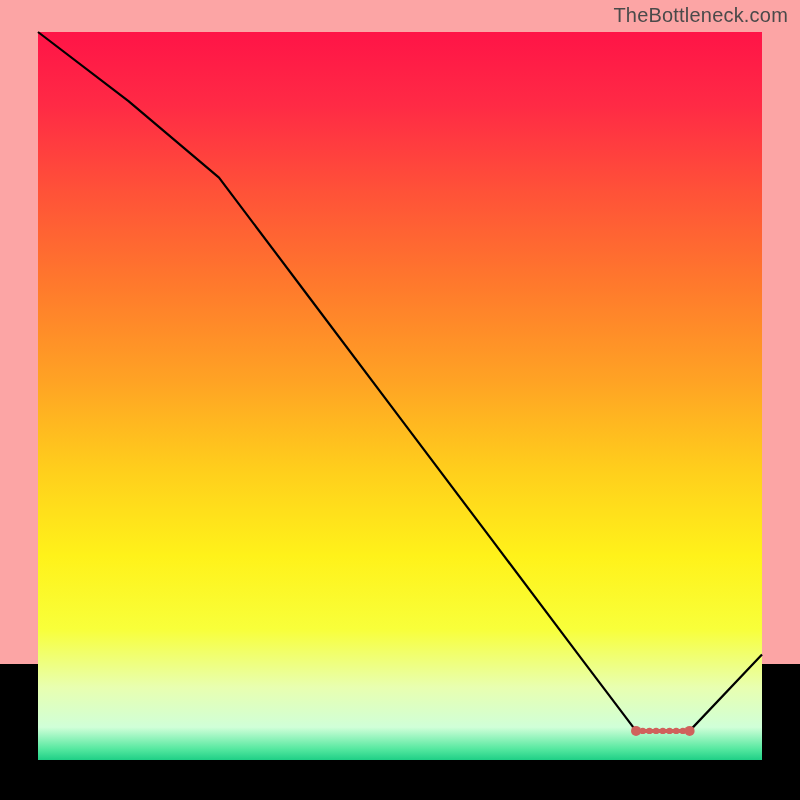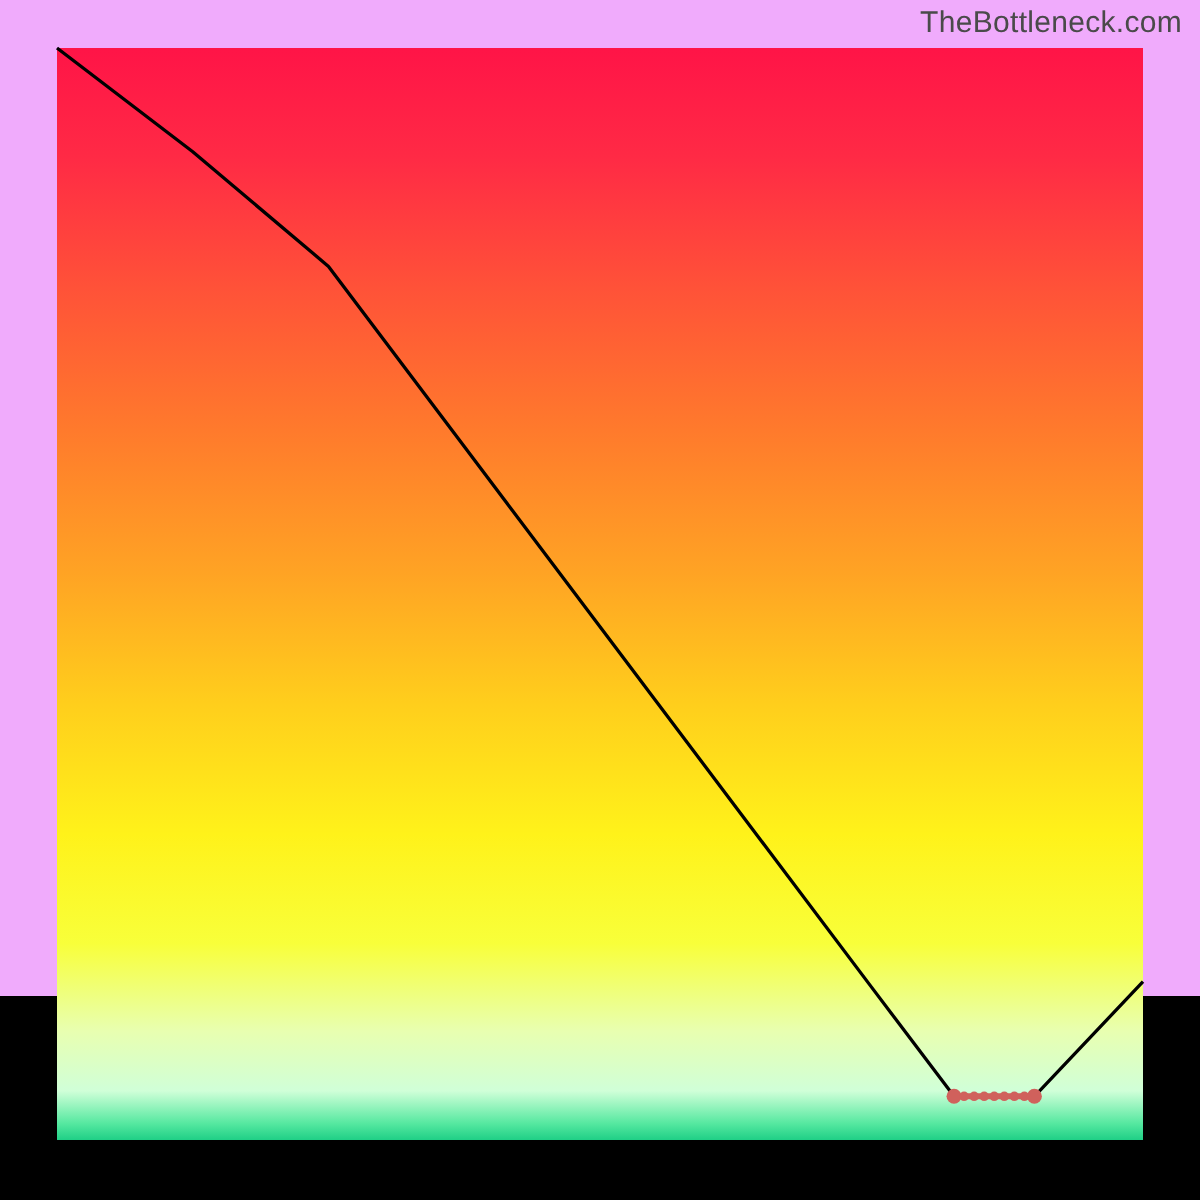--- a/index.html
+++ b/index.html
@@ -8,21 +8,21 @@
     width: 800px;
     height: 800px;
     overflow: hidden;
     background: #000;
     font-family: -apple-system, BlinkMacSystemFont, "Segoe UI", Arial, sans-serif;
   }
   .stage {
     position: relative;
     width: 800px;
     height: 664px;
-    background: #f0abfc;
+    background: #fca5a5;
   }
   .watermark {
     position: absolute;
     top: 4px;
     right: 12px;
     color: #4a4a4a;
     font-size: 20px;
     font-weight: 500;
     letter-spacing: 0.2px;
     user-select: none;

